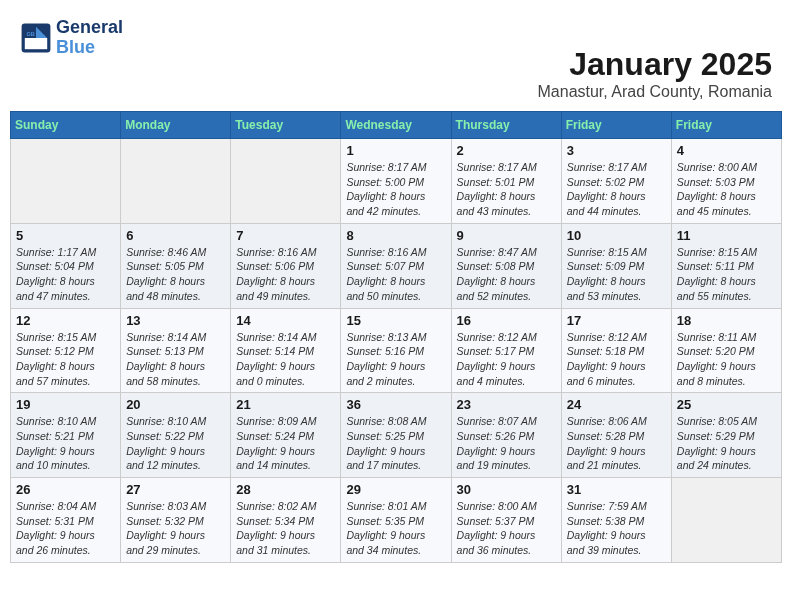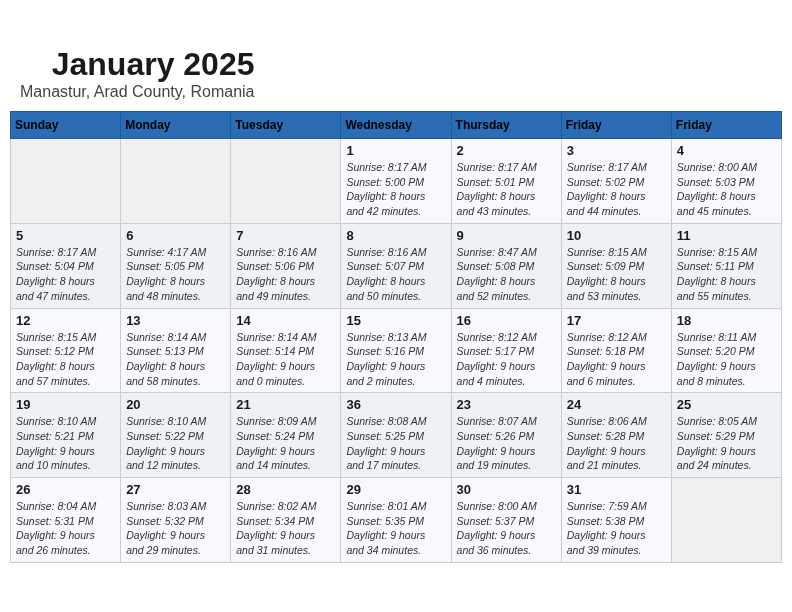--- a/index.html
+++ b/index.html
@@ -48,21 +48,21 @@
       color: #444;
     }
     .calendar {
       width: 100%;
       border-collapse: collapse;
       margin-top: 6px;
       font-size: 11px;
     }
     .calendar thead th {
       background-color: #2a6db5;
-      color: #000000;
+      color: #86efac;
       padding: 6px 4px;
       text-align: left;
       font-size: 12px;
       font-weight: bold;
       border: 1px solid #1e5a9a;
       margin-top: 48px;
     }
     .calendar tbody td {
       border: 1px solid #ccc;
       vertical-align: top;
@@ -91,20 +91,35 @@
       font-style: italic;
     }
     .empty-cell {
       background: #f0f0f0 !important;
     }
   </style>
 </head>
 <body>
 
 <div class="header">
+  <div class="logo">
+    <svg class="logo-icon" viewBox="0 0 40 40">
+      <rect x="2" y="2" width="36" height="36" rx="4" fill="#1a3a6b"></rect>
+      <polygon points="20,6 34,20 20,20" fill="#4a90d9"></polygon>
+      <polygon points="20,20 34,20 34,34 20,34" fill="#fff"></polygon>
+      <polygon points="6,20 20,20 20,34 6,34" fill="#fff"></polygon>
+      <polygon points="6,6 20,6 20,20 6,20" fill="#1a3a6b"></polygon>
+      <text x="8" y="17" font-size="7" fill="#4a90d9" font-weight="bold">GB</text>
+    </svg>
+    <div>
+      <div class="logo-text">
+        General<br><span>Blue</span>
+      </div>
+    </div>
+  </div>
   <div class="title-block">
     <div class="month-title">January 2025</div>
     <div class="subtitle">Manastur, Arad County, Romania</div>
   </div>
 </div>
 
 <table class="calendar">
   <thead>
     <tr id="header-row">
         <th>Sunday</th>
@@ -142,27 +157,27 @@
         <td>
           <span class="day-number">4</span>
           <div class="day-info">Sunrise: 8:00 AM
 Sunset: 5:03 PM
 Daylight: 8 hours and 45 minutes.</div>
         </td>
       </tr>
       <tr>
         <td>
           <span class="day-number">5</span>
-          <div class="day-info">Sunrise: 8:17 AM
+          <div class="day-info">Sunrise: 1:17 AM
 Sunset: 5:04 PM
 Daylight: 8 hours and 47 minutes.</div>
         </td>
         <td>
           <span class="day-number">6</span>
-          <div class="day-info">Sunrise: 4:17 AM
+          <div class="day-info">Sunrise: 8:46 AM
 Sunset: 5:05 PM
 Daylight: 8 hours and 48 minutes.</div>
         </td>
         <td>
           <span class="day-number">7</span>
           <div class="day-info">Sunrise: 8:16 AM
 Sunset: 5:06 PM
 Daylight: 8 hours and 49 minutes.</div>
         </td>
         <td>

